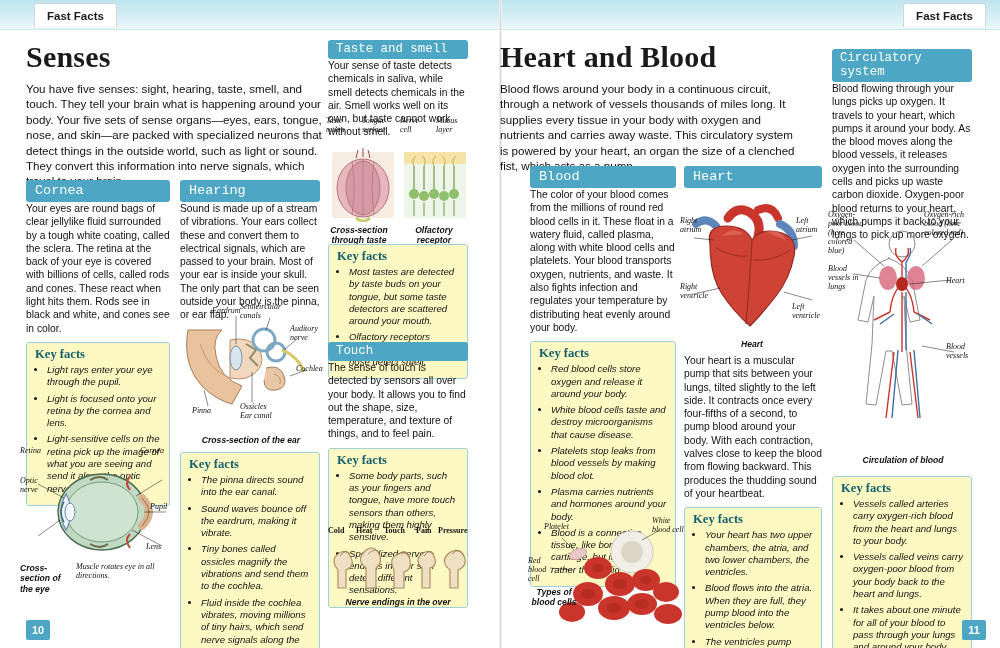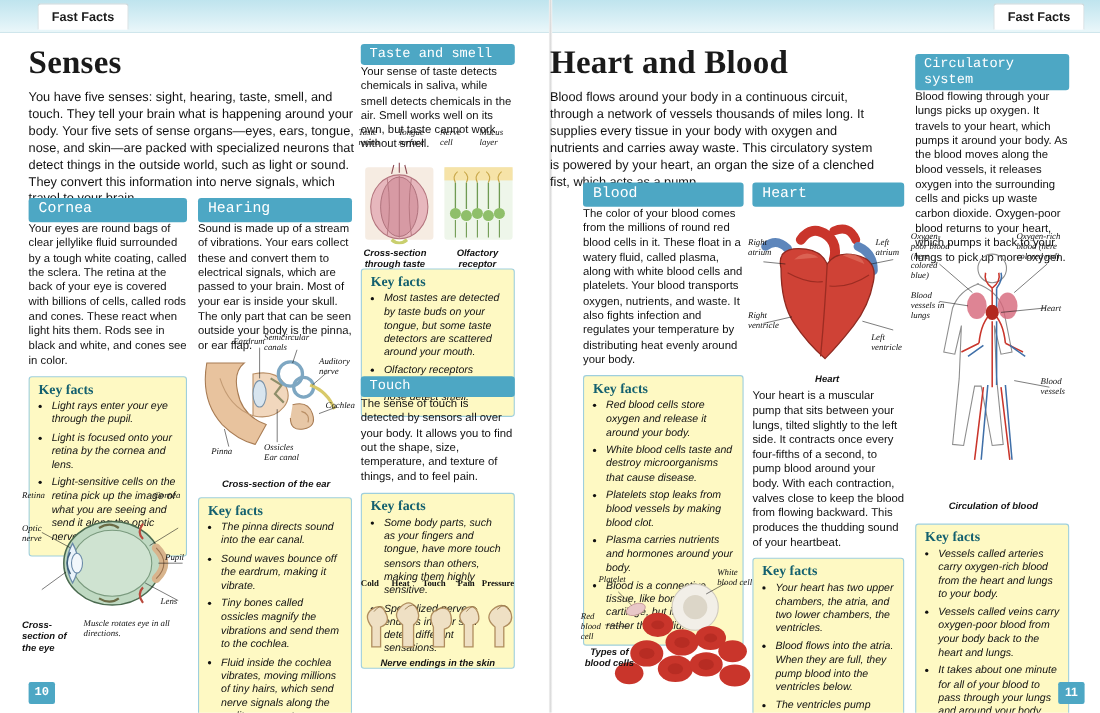--- a/index.html
+++ b/index.html
@@ -105,21 +105,21 @@
 
   .pageno {
     position:absolute; bottom:8px;
     width:24px; height:20px;
     background:#4da7c4; color:#fff;
     font-family:"Liberation Sans", sans-serif;
     font-size:11px; font-weight:bold;
     display:flex; align-items:center; justify-content:center;
     border-radius:2px;
   }
-  .pageno.l { left:26px;font-family:Liberation Mono, monospace; }
+  .pageno.l { left:26px; }
   .pageno.r { right:14px; }
 
   svg { display:block; }
   .fig { position:relative; }
 </style>
 </head>
 <body>
 
 <div class="page">
 
@@ -300,21 +300,21 @@
       </g>
       <g stroke="#8a6a3c" stroke-width="0.7" fill="none">
         <path d="M14,16 q6,-8 10,-2 M42,14 q8,-8 12,0 M70,16 q8,-8 12,-2 M98,16 q6,-8 10,-2 M126,14 q8,-8 12,2"></path>
       </g>
     </svg>
     <div class="lbl b" style="left:2px; top:-14px;">Cold</div>
     <div class="lbl b" style="left:30px; top:-14px;">Heat</div>
     <div class="lbl b" style="left:58px; top:-14px;">Touch</div>
     <div class="lbl b" style="left:90px; top:-14px;">Pain</div>
     <div class="lbl b" style="left:112px; top:-14px;">Pressure</div>
-    <div class="caption" style="position:absolute; left:0px; top:54px; width:144px;">Nerve endings in the skin</div>
+    <div class="caption" style="position:absolute; left:0px; top:54px; width:144px;">Nerve endings in the over</div>
   </div>
 
   <div class="pageno l">10</div>
 
   <div class="col" style="left:500px; top:40px; width:296px;">
     <h1 class="title">Heart and Blood</h1>
     <p class="intro">Blood flows around your body in a continuous circuit, through a network of vessels thousands of miles long. It supplies every tissue in your body with oxygen and nutrients and carries away waste. This circulatory system is powered by your heart, an organ the size of a clenched fist, which acts as a pump.</p>
   </div>
 
   <div class="col" style="left:530px; top:166px; width:146px;">

